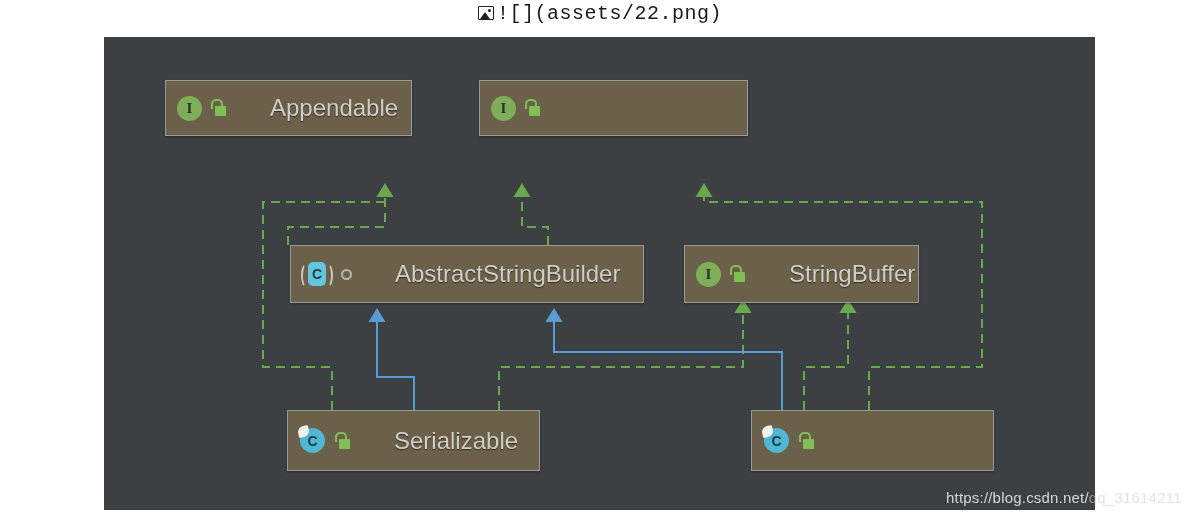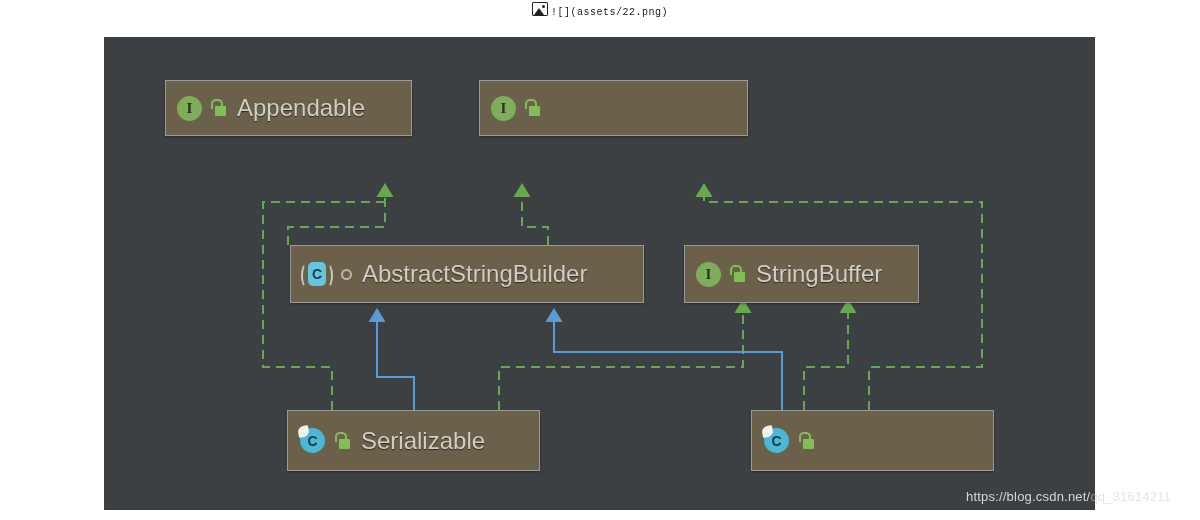--- a/index.html
+++ b/index.html
@@ -2,21 +2,21 @@
 <html><head>
 <meta charset="utf-8">
 <style>
   html,body{margin:0;padding:0;background:#ffffff;}
   body{width:1200px;height:520px;position:relative;overflow:hidden;
        font-family:"Liberation Sans","DejaVu Sans",sans-serif;}
 
   #caption{
     position:absolute;left:0;top:2px;width:1200px;text-align:center;
     font-family:"Liberation Mono","DejaVu Sans Mono",monospace;
-    font-size:10px;color:#1a1a1a;letter-spacing:.5px;white-space:pre;
+    font-size:20px;color:#1a1a1a;letter-spacing:.5px;white-space:pre;
   }
   #caption .imgglyph{
     display:inline-block;width:14px;height:12px;vertical-align:-1px;
     border:1.5px solid #222;border-radius:1px;position:relative;background:#fff;
     margin-right:3px;overflow:hidden;
   }
   #caption .imgglyph:before{
     content:"";position:absolute;left:1px;bottom:0;width:0;height:0;
     border-left:5px solid transparent;border-right:5px solid transparent;
     border-bottom:7px solid #222;
@@ -34,20 +34,21 @@
   svg.wires{position:absolute;left:0;top:0;width:991px;height:473px;overflow:visible;}
 
   .node{
     position:absolute;background:#6b6049;border:1px solid #9a9a96;
     display:flex;align-items:center;box-sizing:border-box;
     padding:0 14px 0 11px;box-shadow:0 1px 2px rgba(0,0,0,.35);
   }
   .node .label{
     color:#cfcfc7;font-size:24px;white-space:nowrap;
     text-shadow:0 1px 1px rgba(0,0,0,.55);
+    margin-left:33px;
   }
   .icons{display:flex;align-items:center;margin-right:10px;}
 
   
   .ic-interface{
     width:25px;height:25px;border-radius:50%;background:#7fae5a;
     display:flex;align-items:center;justify-content:center;
     font-family:"Liberation Serif","DejaVu Serif",serif;
     font-size:15px;font-weight:bold;color:#2b3322;line-height:1;
   }
@@ -85,22 +86,22 @@
     position:absolute;left:5px;top:7px;width:11px;height:10px;
     background:#7fbf56;border-radius:1px;
   }
   
   .ic-dot{
     width:11px;height:11px;border-radius:50%;border:2px solid #b9b7ad;
     background:#6b6049;margin-left:9px;box-sizing:border-box;
   }
 
   #watermark{
-    position:absolute;left:946px;top:489px;font-size:13px;color:#d6d6d6;
-    white-space:nowrap;letter-spacing:.2px;margin-left:20px;
+    position:absolute;left:946px;top:489px;font-size:15px;color:#d6d6d6;
+    white-space:nowrap;letter-spacing:.2px;
   }
   #watermark .dim{color:#cfcfcf;opacity:.55;}
 </style>
 </head>
 <body>
 
 <div id="caption"><span class="imgglyph"></span><span>![](assets/22.png)</span></div>
 
 <div id="canvas">
 

